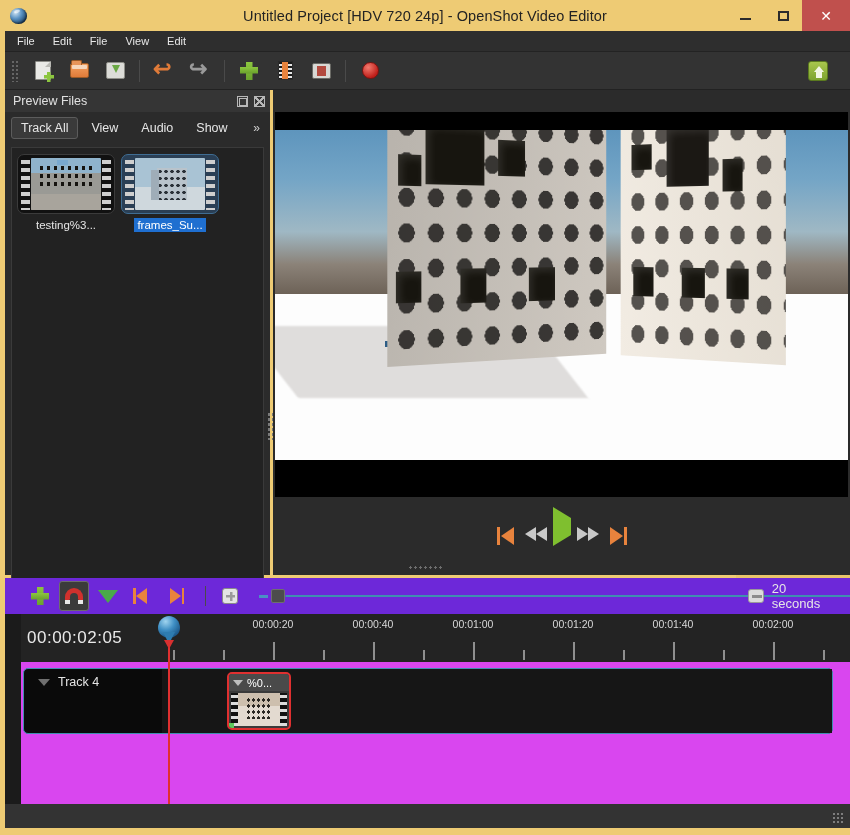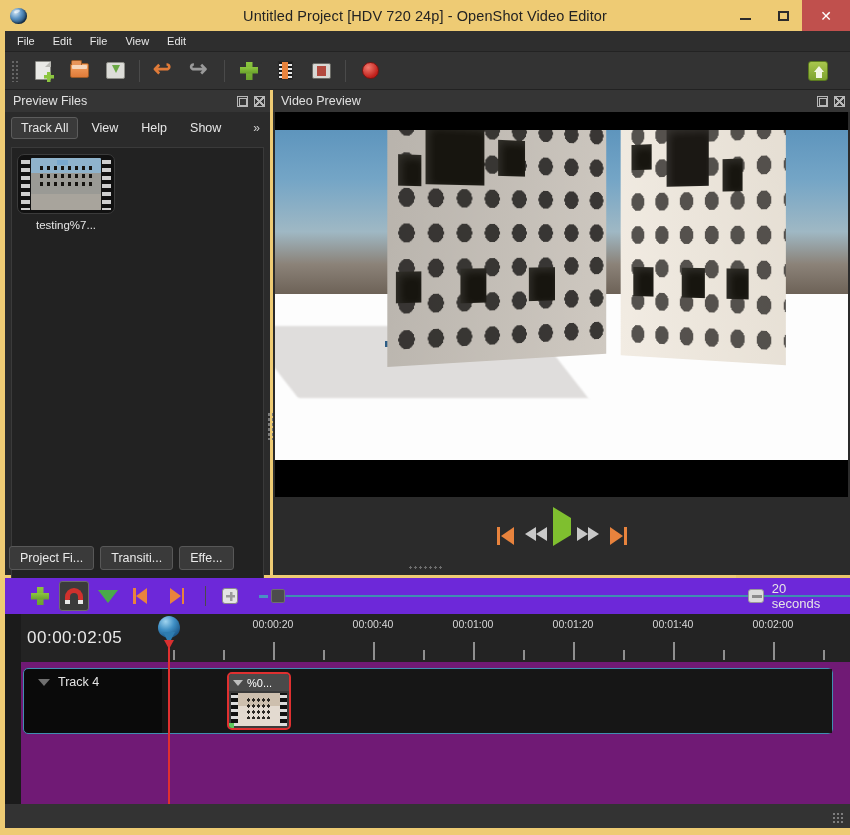--- a/index.html
+++ b/index.html
@@ -309,21 +309,21 @@
   }
   #playhead-head .tip{
     position:absolute; left:5px; top:16px; width:0;height:0;
     border-left:6px solid transparent;border-right:6px solid transparent;border-top:12px solid #2e7cb0;
   }
   #playhead-head .redtip{
     position:absolute; left:6px; top:24px; width:0;height:0;
     border-left:5px solid transparent;border-right:5px solid transparent;border-top:9px solid #d83030;
   }
 
-  #tracks { position:absolute; left:16px; top:48px; width:829px; height:142px; background:#701a75; overflow:hidden; }
+  #tracks { position:absolute; left:16px; top:48px; width:829px; height:142px; background:#d946ef; overflow:hidden; }
   .track {
     position:absolute; left:2px; width:810px; background:#0a0a0a;
     border:1px solid #3f8fb0; border-radius:5px;
   }
   .track-label { position:absolute; left:34px; top:6px; color:#e4e4e4; font-size:12.5px; }
   .track-caret {
     position:absolute; left:14px; top:10px; width:0;height:0;
     border-left:6px solid transparent;border-right:6px solid transparent;border-top:7px solid #6f6f6f;
   }
   .track-bg-right { position:absolute; left:138px; top:0; right:0; bottom:0; background:#161616; }
@@ -431,59 +431,60 @@
       <div class="dock-title">
         <span>Preview Files</span>
         <span class="spacer"></span>
         <span class="dock-btn float"></span>
         <span class="dock-btn closex"></span>
       </div>
 
       <div id="filter-tabs">
         <div class="filter-tab active">Track All</div>
         <div class="filter-tab">View</div>
-        <div class="filter-tab">Help</div>
+        <div class="filter-tab">Audio</div>
         <div class="filter-tab">Show</div>
         <div class="filter-more">»</div>
       </div>
 
       <div id="files-area">
         <div class="file-item" style="left:4px; top:6px;">
           <div class="thumb">
             <span class="sprockets-l"></span>
             <span class="sprockets-r"></span>
             <div class="thumb-img" style="background:linear-gradient(#8fb3cc 0 28%,#9a9a95 28% 100%);">
               <div style="position:absolute;left:7px;top:6px;width:56px;height:26px;
                           background-image:radial-gradient(#15130f 40%,transparent 41%);
                           background-size:7px 8px;"></div>
               <div style="position:absolute;left:26px;top:2px;width:11px;height:5px;background:#78a8cf;"></div>
               <div style="position:absolute;left:0;bottom:0;width:70px;height:16px;background:#a8a49c;"></div>
             </div>
           </div>
-          <span class="file-label">testing%7...</span>
+          <span class="file-label">testing%3...</span>
         </div>
 
-      </div>
-
-      <div id="left-bottom-tabs">
-        <div class="btab">Project Fi...</div>
-        <div class="btab">Transiti...</div>
-        <div class="btab">Effe...</div>
-      </div>
+        <div class="file-item" style="left:108px; top:6px;">
+          <div class="thumb sel">
+            <span class="sprockets-l"></span>
+            <span class="sprockets-r"></span>
+            <div class="thumb-img" style="background:linear-gradient(#a9c3d4 0 55%,#cfd8dd 55% 100%);">
+              <div style="position:absolute;left:22px;top:10px;width:30px;height:32px;background:#b9c3cb;
+                          background-image:radial-gradient(#2b3138 40%,transparent 41%);background-size:6px 7px;"></div>
+              <div style="position:absolute;left:16px;top:12px;width:8px;height:30px;background:#9fadb8;"></div>
+            </div>
+          </div>
+          <span class="file-label sel">frames_Su...</span>
+        </div>
+      </div>
+
     </div>
 
     <div id="v-split"></div>
 
     <div id="right-dock">
-      <div class="dock-title">
-        <span>Video Preview</span>
-        <span class="spacer"></span>
-        <span class="dock-btn float"></span>
-        <span class="dock-btn closex"></span>
-      </div>
 
       <div id="preview-canvas">
         <div id="scene">
           <div class="sky"></div>
           <div class="ground"></div>
           <div class="shadow"></div>
           <div class="blue-edge"></div>
 
           <div class="bldg face-left">
             <div class="holes-l"></div>

